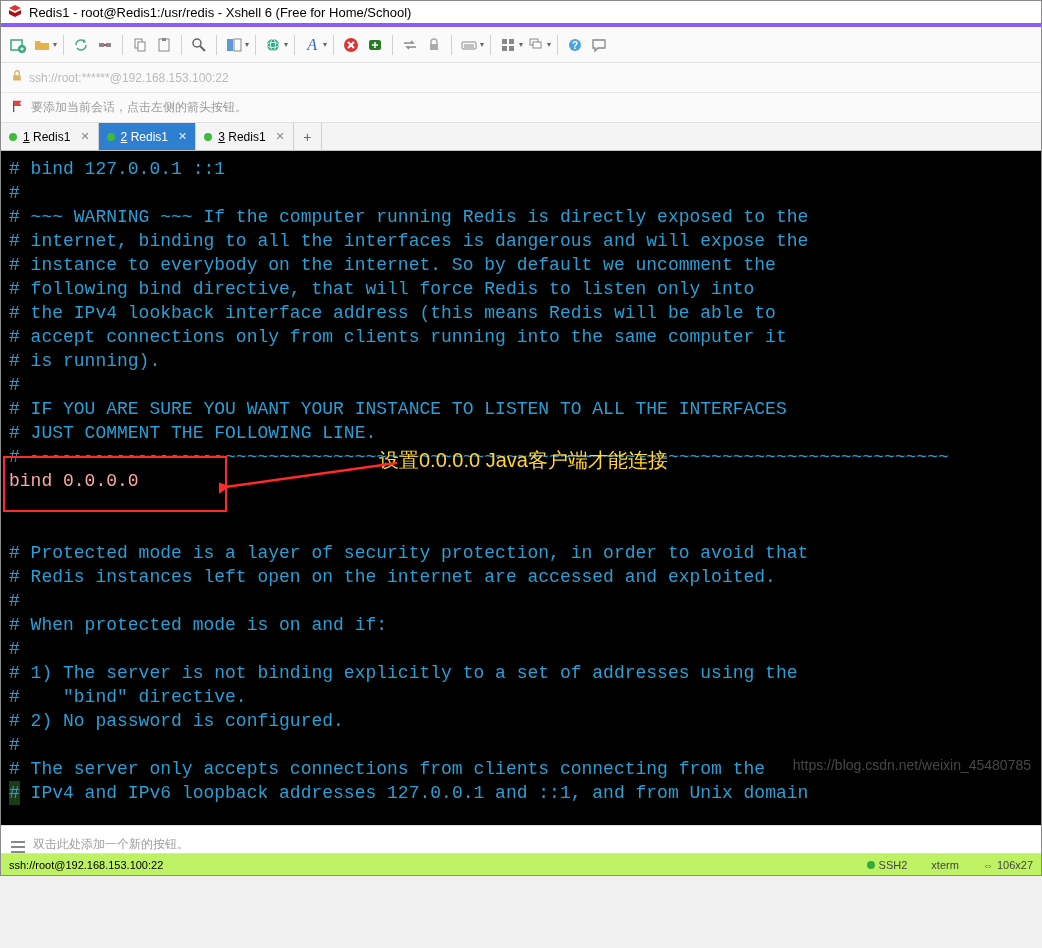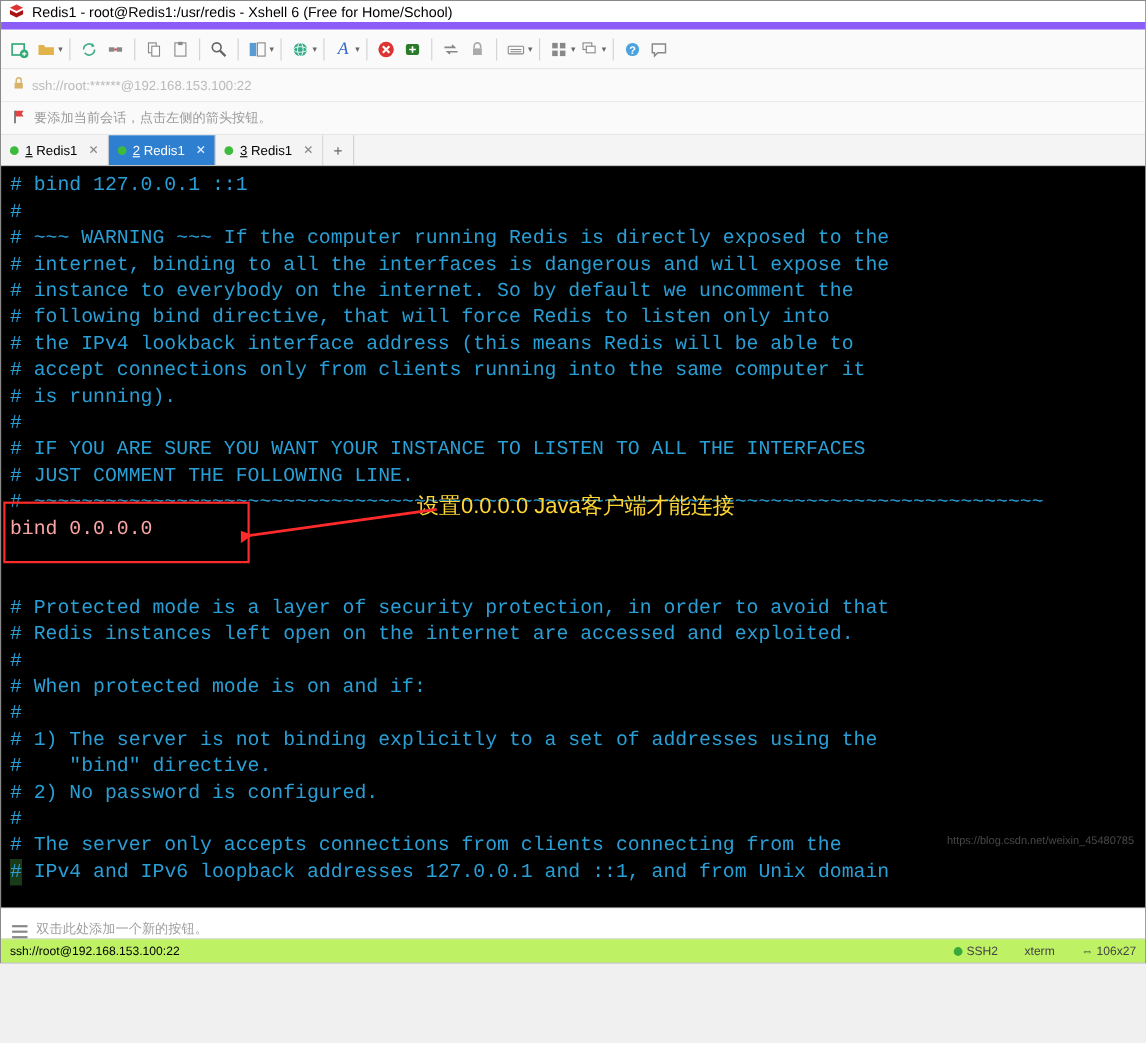--- a/index.html
+++ b/index.html
@@ -1,18 +1,18 @@
 <!DOCTYPE html>
 <html><head>
 <meta charset="utf-8">
 <style>
   * { box-sizing: border-box; margin: 0; padding: 0; }
   body { font-family: "Microsoft YaHei", "Segoe UI", sans-serif; font-size: 12px; background: #f0f0f0; width: 1042px; }
   .window { border: 1px solid #8a8a8a; background: #fff; }
-  .titlebar { display: flex; align-items: center; height: 26px; background: #fff; padding: 0 6px; gap: 6px; border-bottom: 7px solid #8b5cf6; }
+  .titlebar { display: flex; align-items: center; height: 26px; background: #fff; padding: 0 6px; gap: 6px; border-bottom: 4px solid #8b5cf6; }
   .titlebar .icon { width: 16px; height: 16px; display:flex; align-items:center; justify-content:center; color:#c00; font-weight:bold; }
   .titlebar .title { font-size: 13px; }
   .menubar { display: flex; gap: 2px; padding: 2px 8px; height: 28px; align-items: center; border-bottom: 1px solid #e0e0e0; }
   .menubar .mi { padding: 3px 8px; cursor: default; }
   .toolbar { display: flex; align-items: center; gap: 2px; padding: 3px 6px; height: 36px; border-bottom: 1px solid #e0e0e0; background: #fafafa; }
   .tbtn { width: 22px; height: 22px; display: flex; align-items: center; justify-content: center; border-radius: 2px; font-size: 14px; color: #555; }
   .tbtn svg { width:16px; height:16px; }
   .sep { width: 1px; height: 20px; background: #d0d0d0; margin: 0 4px; }
   .dd { font-size:8px; color:#666; margin-left:-2px; }
   .addrbar { display: flex; align-items: center; height: 30px; padding: 0 10px; background: #fafafa; border-bottom: 1px solid #e6e6e6; gap: 6px; color: #bababa; }
@@ -31,21 +31,21 @@
   .terminal .white { color: #fca5a5; }
   .terminal .cursorline { background:#1a3a1a; display:inline-block; }
   .annot-box { position:absolute; border:2px solid #ff2a2a; }
   .annot-text { position:absolute; color:#ffd633; font-family:"Microsoft YaHei",sans-serif; font-size:20px; font-weight:500; }
   .arrow { position:absolute; }
   .bottom-hint { display:flex; align-items:flex-end; height:28px; padding:0 10px; gap:8px; color:#9e9e9e; background:#fff; border-top:1px solid #e0e0e0; }
   .hamb { display:flex; flex-direction:column; gap:3px; }
   .hamb span{ width:14px; height:2px; background:#888; }
   .statusbar { display:flex; align-items:center; height:22px; font-size:11px; padding:0 8px; background:#bef264; border-top:1px solid #ddd; gap:4px; }
   .statusbar .right { margin-left:auto; display:flex; gap:24px; align-items:center; color:#444; }
-  .watermark { position:absolute; right:10px; bottom:48px; color:rgba(200,200,200,0.35); font-size:10px; font-family:sans-serif; }
+  .watermark { position:absolute; right:10px; bottom:48px; color:rgba(200,200,200,0.35); font-size:14px; font-family:sans-serif; }
   .sshico { display:inline-flex; align-items:center; gap:3px; }
 </style>
 </head>
 <body>
 
 <div class="window">
 
   <div class="titlebar">
     <span class="icon">
       <svg viewBox="0 0 16 16">

